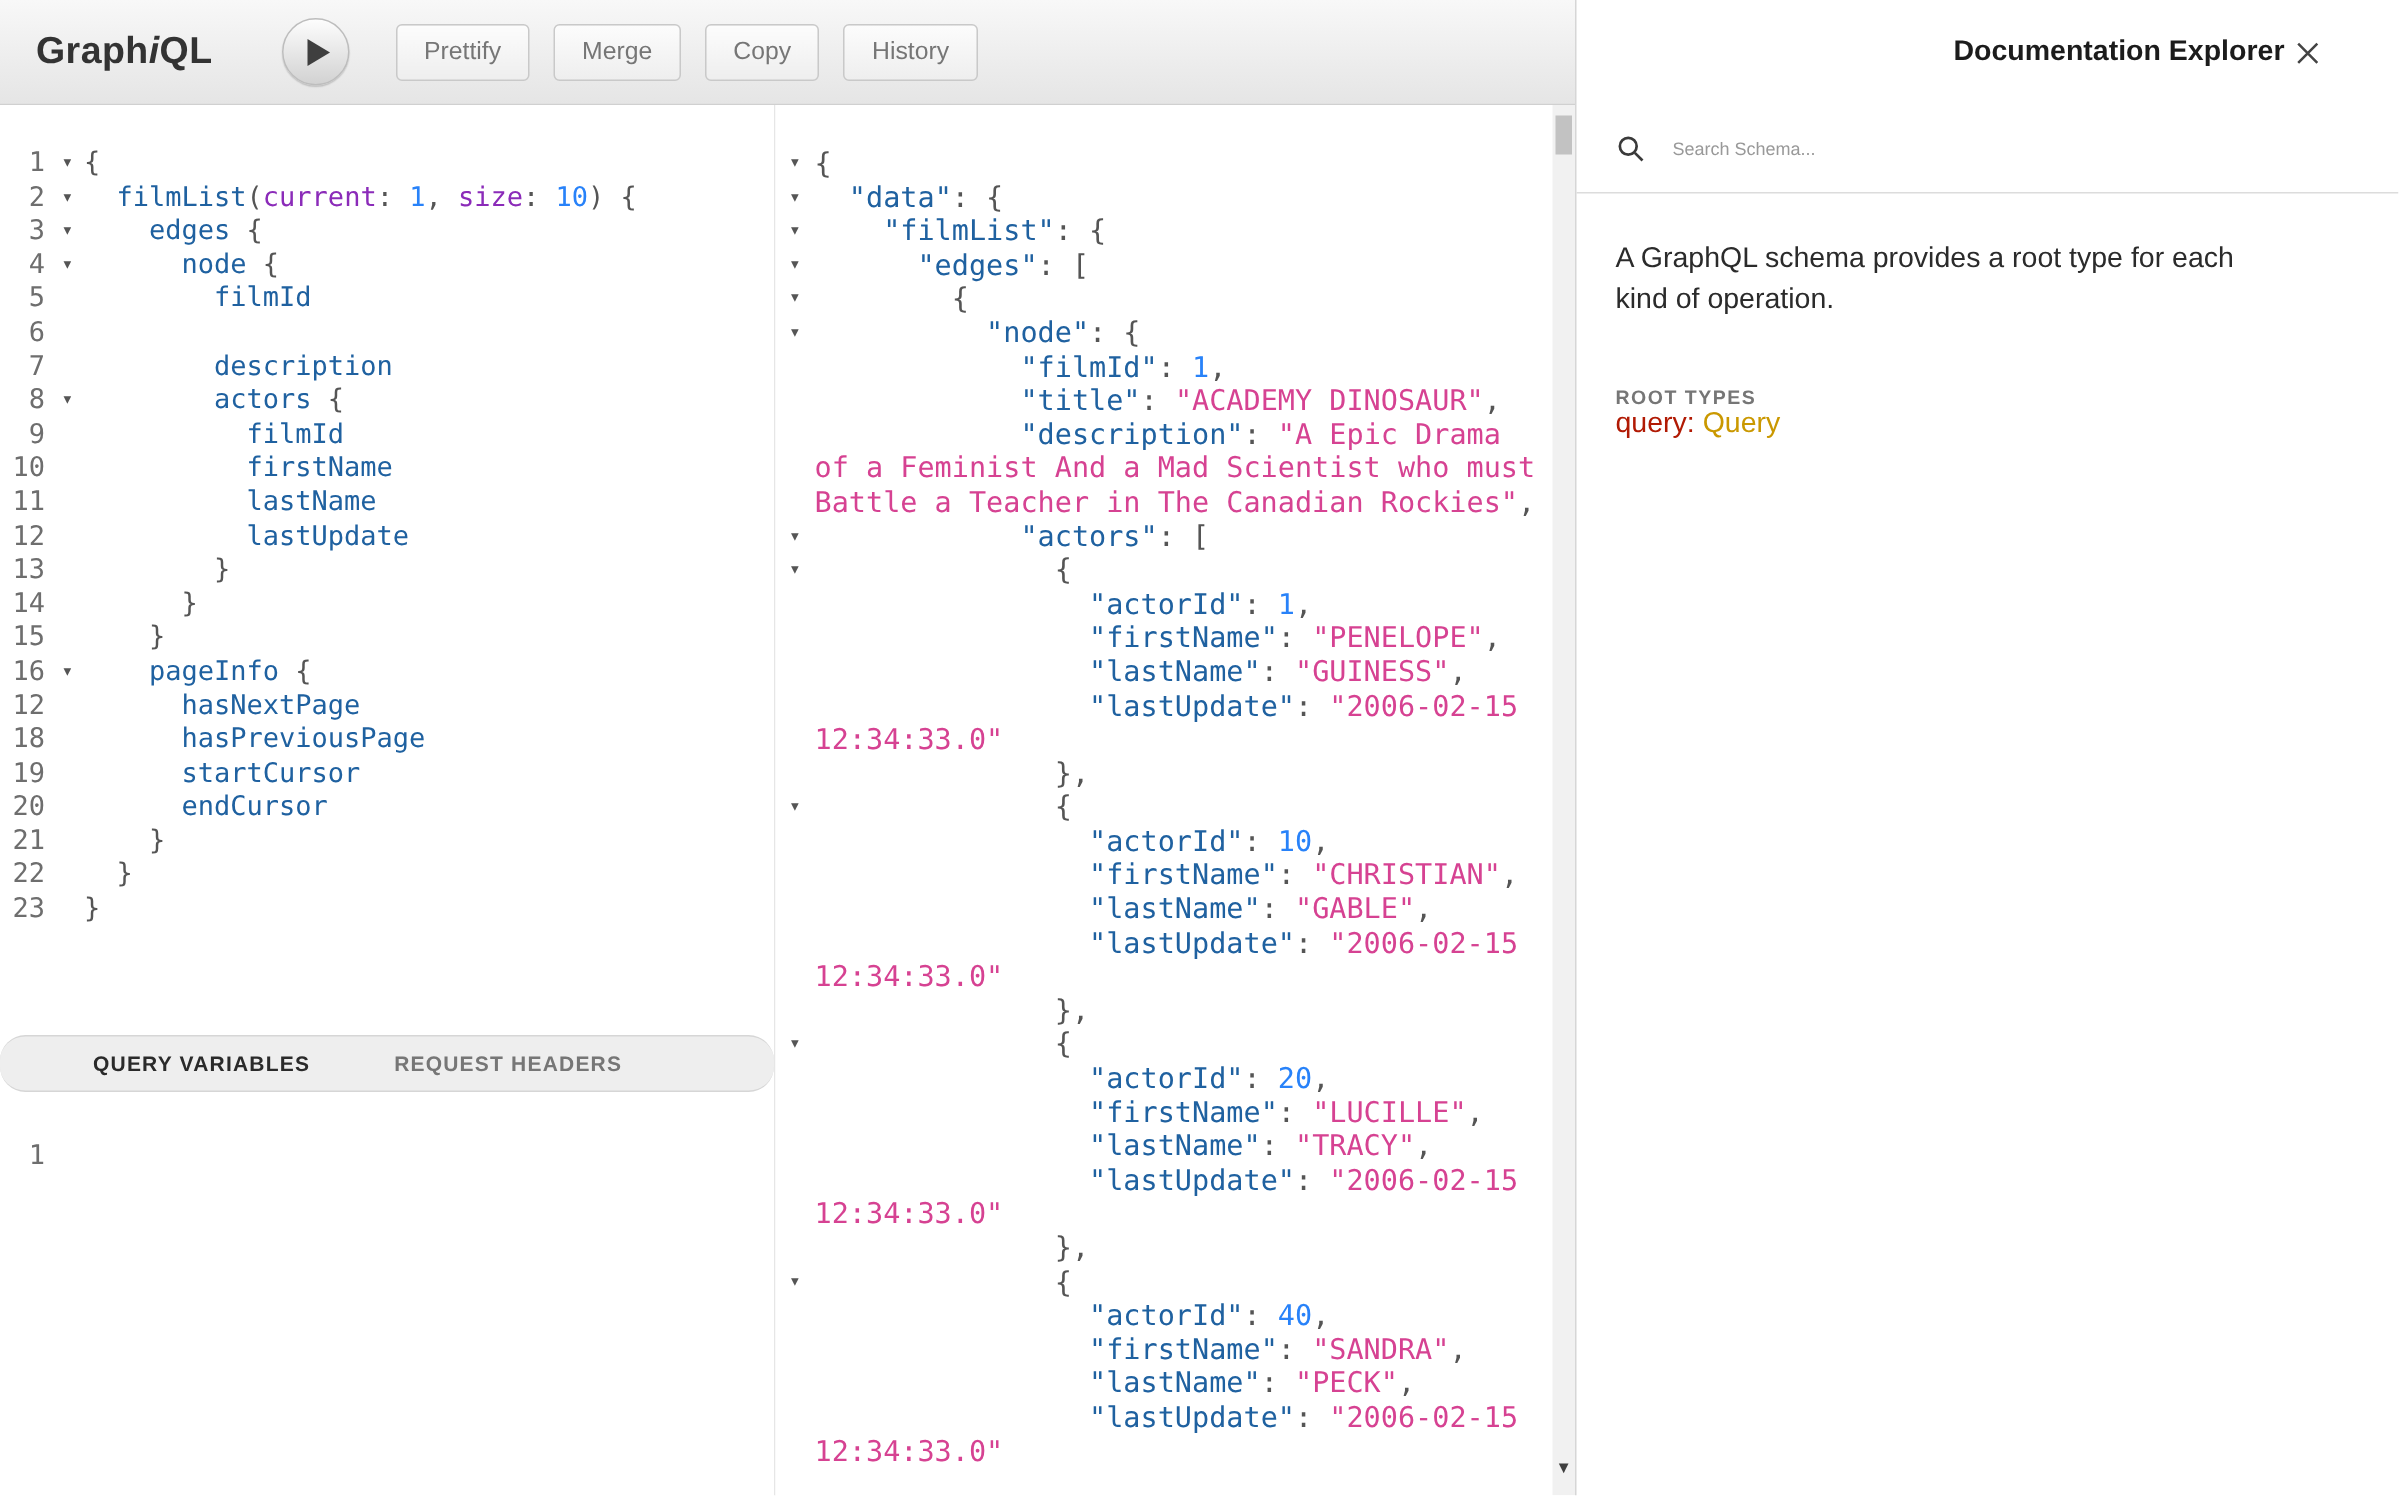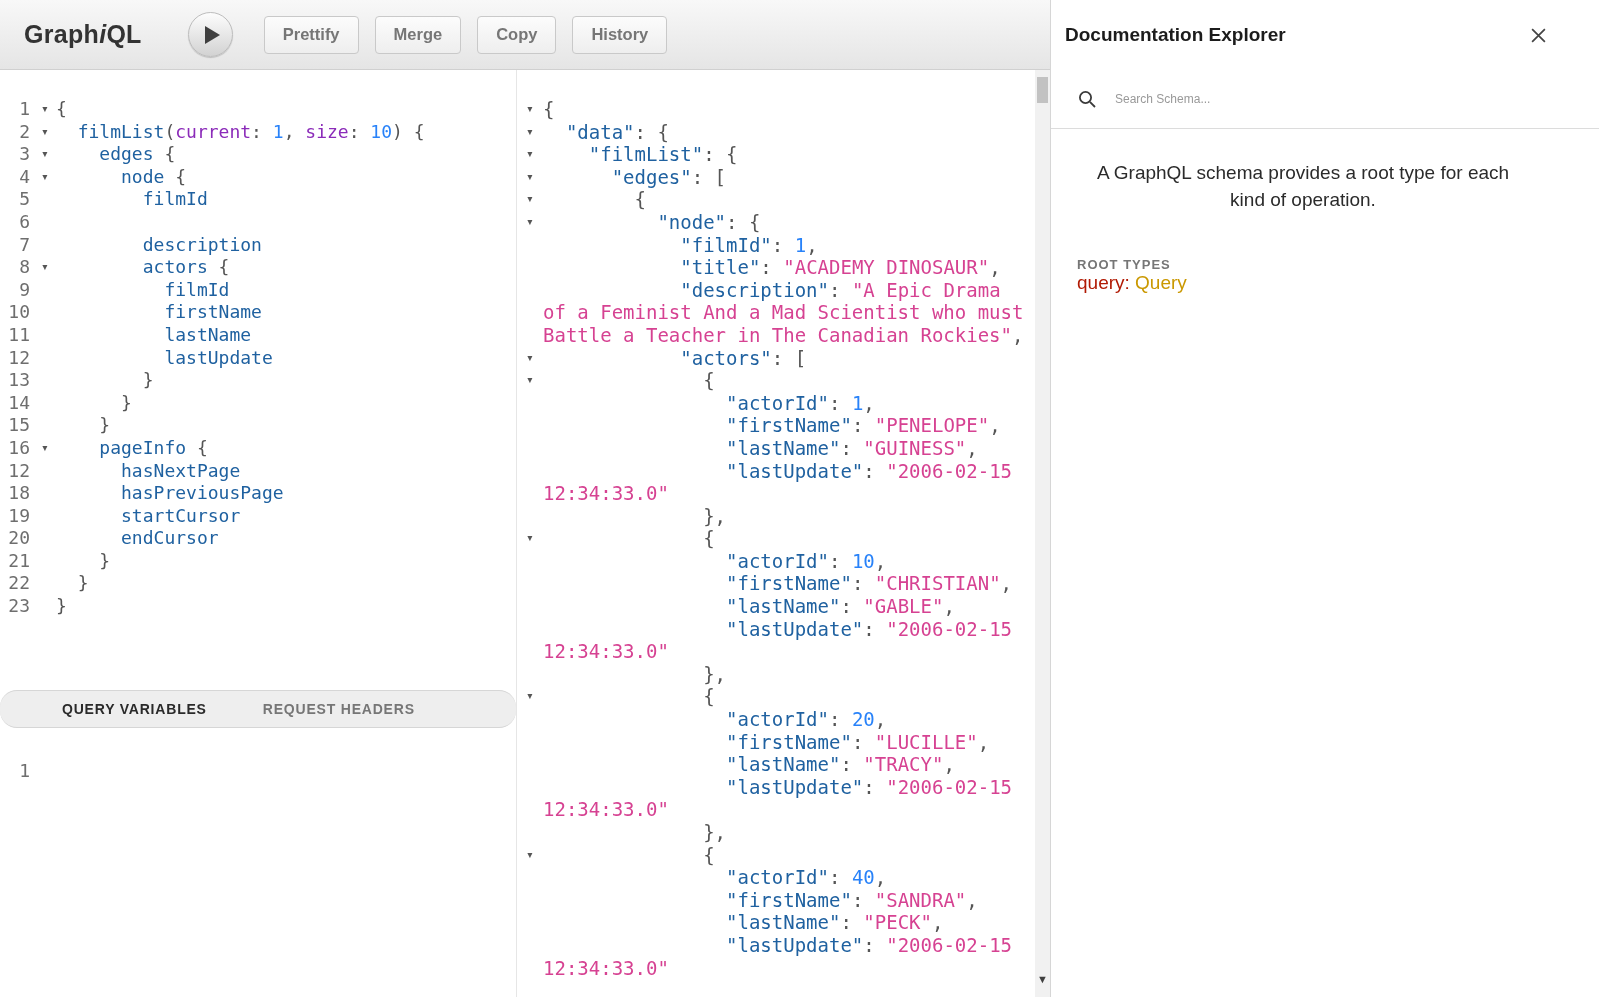--- a/index.html
+++ b/index.html
@@ -8,21 +8,21 @@
   .app { position:relative; width:1599px; height:997px; background:#fff; }
 
   
   .left-region { position:absolute; top:0; left:0; width:1050px; height:100%; display:flex; flex-direction:column; }
   .topbar { height:70px; flex:none; background:linear-gradient(#f8f8f8,#e5e5e5); border-bottom:1px solid #d0d0d0; display:flex; align-items:center; padding-left:24px; }
   .logo { font-size:25px; font-weight:bold; color:#333; letter-spacing:.3px; }
   .logo em { font-style:italic; }
   .execute-btn { width:45px; height:45px; border-radius:50%; background:linear-gradient(#fdfdfd,#d2d2d2); border:1px solid #bdbdbd; box-shadow:0 1px 1px rgba(0,0,0,.18); margin-left:46px; display:flex; align-items:center; justify-content:center; cursor:pointer; flex:none; }
   .play-icon { width:0; height:0; border-left:15px solid #3f3f3f; border-top:9px solid transparent; border-bottom:9px solid transparent; margin-left:5px; }
   .toolbar-buttons { display:flex; gap:16px; margin-left:31px; }
-  .toolbar-btn { height:38px; padding:0 18px; font-size:16.5px; color:#767676; background:linear-gradient(#fcfcfc,#eeeeee); border:1px solid #c9c9c9; border-radius:4px; display:flex; align-items:center; cursor:pointer; font-family:"Liberation Sans",sans-serif;font-weight:bold; }
+  .toolbar-btn { height:38px; padding:0 18px; font-size:16.5px; color:#767676; background:linear-gradient(#fcfcfc,#eeeeee); border:1px solid #c9c9c9; border-radius:4px; display:flex; align-items:center; cursor:pointer; font-family:"Liberation Sans",sans-serif; }
 
   .workspace { flex:1; min-height:0; display:flex; }
   .editor-pane { width:517px; flex:none; display:flex; flex-direction:column; border-right:1px solid #e6e6e6; background:#fff; }
   .query-editor { height:620px; flex:none; padding-top:28px; overflow:hidden; cursor:text; }
   .variables-title { height:38px; flex:none; background:#eeeeee; border-top:1px solid #d6d6d6; border-bottom:1px solid #d6d6d6; display:flex; align-items:center; padding-left:62px; gap:56px;border-radius:17px; }
   .var-tab { font-size:14px; font-weight:bold; letter-spacing:.8px; color:#767676; cursor:pointer; }
   .var-tab.active { color:#2a2a2a; }
   .variables-editor { flex:1; padding-top:32px; cursor:text; }
 
   
@@ -44,27 +44,27 @@
   .tok-prop { color:var(--c-prop); }
   .tok-attr { color:var(--c-attr); }
   .tok-num  { color:var(--c-num); }
   .tok-str  { color:var(--c-str); }
   .tok-key  { color:var(--c-key); }
   .tok-pun  { color:var(--c-pun); }
 
   
   .docs-pane { position:absolute; top:0; right:0; width:549px; height:100%; background:#fff; border-left:1px solid #d6d6d6; display:flex; flex-direction:column; }
   .docs-titlebar { height:70px; flex:none; display:flex; align-items:center; padding:0 46px 0 14px; }
-  .docs-title { flex:1; text-align:left; font-weight:bold; font-size:19px; color:#1c1c1c; }
+  .docs-title { flex:1; text-align:right; font-weight:bold; font-size:19px; color:#1c1c1c; }
   .docs-close { width:30px; display:flex; justify-content:center; align-items:center; cursor:pointer; }
   .docs-search { height:59px; flex:none; display:flex; align-items:center; padding-left:26px; border-bottom:1px solid #dcdcdc; }
   .docs-search input { border:none; outline:none; flex:1; font-size:12px; padding-left:17px; color:#ef4444; font-family:Liberation Sans, sans-serif; background:transparent; }
   .docs-search input::placeholder { color:#999; }
   .docs-content { padding:30px 26px; }
-  .docs-intro { font-size:19px; color:#2b2b2b; line-height:27px; max-width:452px;text-align:center; }
+  .docs-intro { font-size:19px; color:#2b2b2b; line-height:27px; max-width:452px; }
   .docs-section-title { margin-top:44px; font-size:13px; font-weight:bold; letter-spacing:1px; color:#767676; }
   .docs-root-type { font-size:19px; }
   .doc-keyword { color:var(--c-keyword); cursor:pointer; }
   .doc-type { color:var(--c-type); cursor:pointer; }
 </style>
 </head>
 <body>
 
 <div class="app">
 

